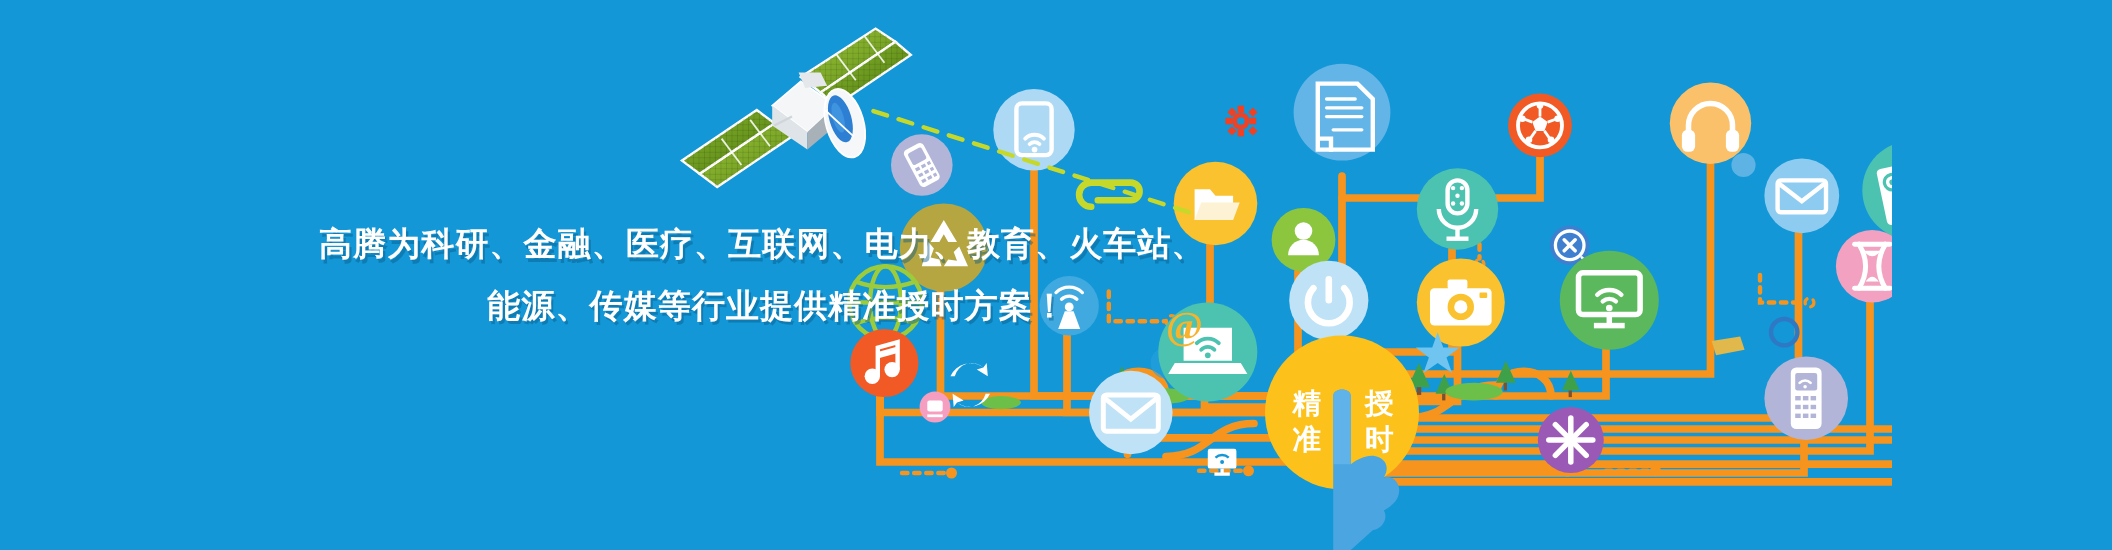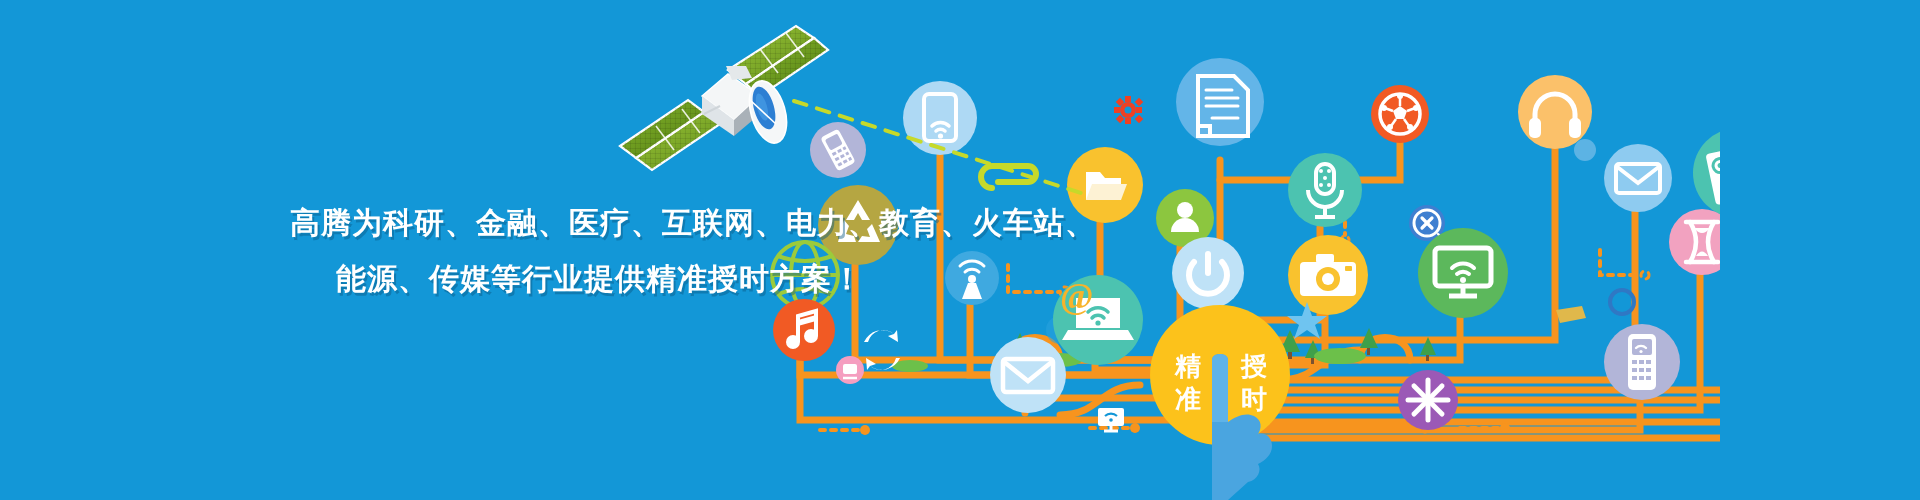--- a/index.html
+++ b/index.html
@@ -15,20 +15,21 @@
   
   #headline{
     position:absolute;left:290px;top:195px;width:680px;
     z-index:40;pointer-events:none;
   }
   #headline .line{
     color:#ffffff;font-weight:bold;font-size:30px;letter-spacing:1px;
     line-height:56px;white-space:nowrap;
     text-shadow:2px 3px 0 rgba(8,88,132,.45);
     font-family:"DejaVu Sans","Liberation Sans",sans-serif;
+    text-align:right;
   }
   #headline .line2{padding-left:6px;margin-left:40px;}
 
   
   #sat{position:absolute;left:600px;top:8px;width:260px;height:180px;z-index:30;}
   #beam{position:absolute;left:790px;top:95px;width:300px;height:105px;z-index:25;}
 
   
   #tree{position:absolute;left:760px;top:30px;width:960px;height:470px;z-index:20;}
 </style>

